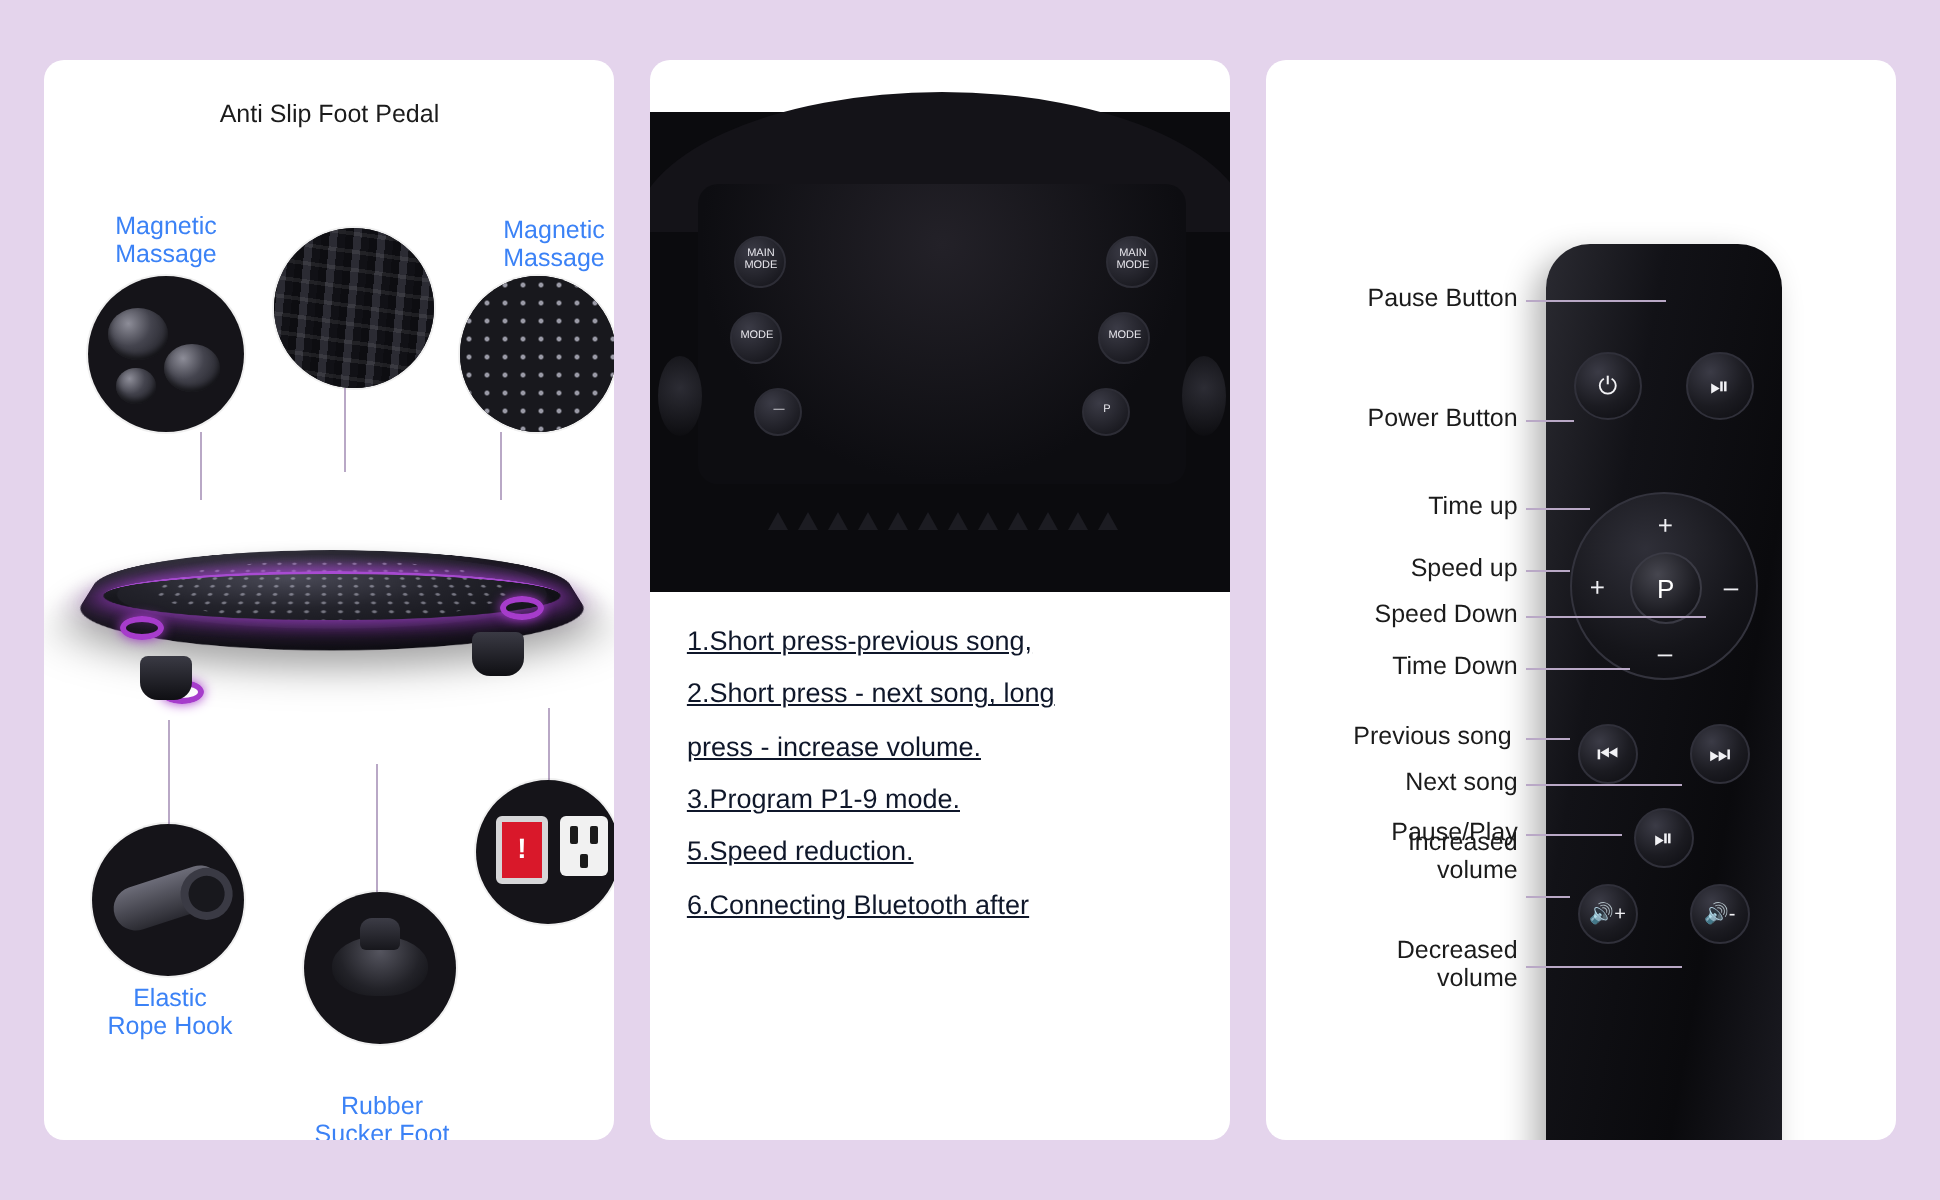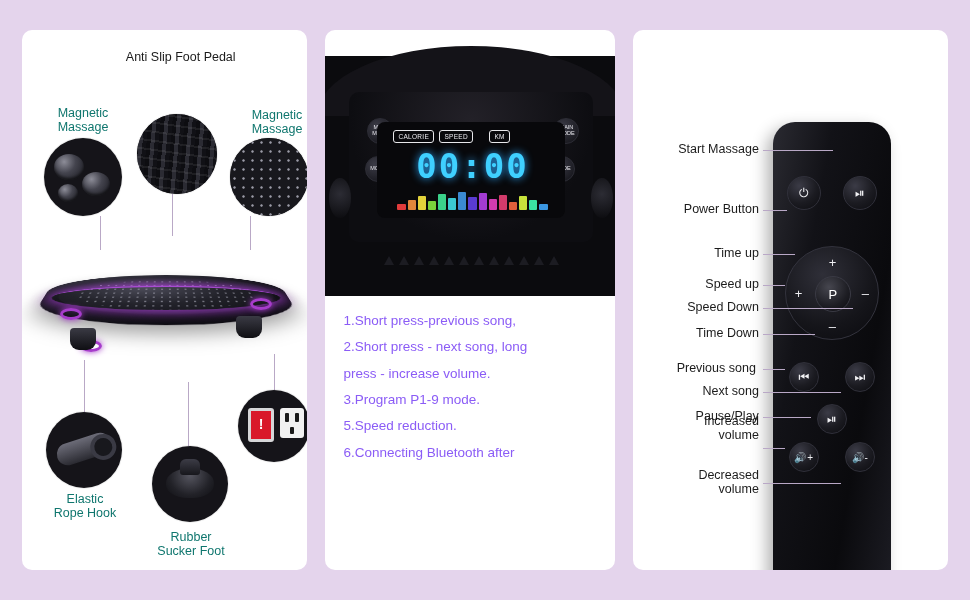--- a/index.html
+++ b/index.html
@@ -24,29 +24,29 @@
     overflow: hidden;
   }
   .panel-left { width: 288px; }
   .panel-mid  { width: 292px; }
   .panel-right{ width: 318px; }
 
   
   .lbl {
     position: absolute;
     font-size: 12.5px;
-    color: #0f766e;
+    color: #3b82f6;
     line-height: 1.15;
     text-align: center;
     white-space: pre-line;
   }
 
   
   .title-anti {
-    position:absolute; top:20px; left:16px; width:100%;
+    position:absolute; top:20px; left:0; width:100%;
     text-align:center; font-size:12.5px; color:#1b1b1b;
   }
   .circ {
     position:absolute;
     border-radius:50%;
     overflow:hidden;
     background:#151419;
     box-shadow: 0 0 0 1px rgba(0,0,0,.06);
   }
   .circ-mag1 { left:22px; top:108px; width:78px; height:78px; }
@@ -230,21 +230,21 @@
     border-right:5px solid transparent; border-bottom:9px solid #1c1c22;
   }
   .cbadge{
     position:absolute; width:15px; height:15px; border-radius:50%;
     background:#7b2ea8; color:#fff; font-size:9.5px; font-weight:bold;
     display:flex; align-items:center; justify-content:center;
   }
   .callout-line{ position:absolute; width:1px; background:#7b2ea8; }
   .steps{
     position:absolute; left:18px; top:278px; width:258px;
-    font-size:13.5px; color:#8b5cf6; line-height:1.95;
+    font-size:13.5px; color:#0f172a; line-height:1.95;text-decoration:underline;
   }
 
   
   .note{
     position:absolute; top:22px; left:0; width:100%;
     text-align:center; color:#7b2ea8; font-size:13.5px;
   }
   .remote{
     position:absolute; left:140px; top:92px; width:118px; height:470px;
     background: linear-gradient(100deg,#2a2a31 0%, #121217 30%, #0a0a0d 70%, #1c1c23 100%);
@@ -332,21 +332,21 @@
 
     <div class="circ circ-hook">
       <div class="hook-shape"></div>
     </div>
     <div class="lbl" style="left:24px; top:462px; width:78px;">Elastic
 Rope Hook</div>
 
     <div class="circ circ-rubber">
       <div class="sucker"></div>
     </div>
-    <div class="lbl" style="left:128px; top:500px; width:82px;">Rubber
+    <div class="lbl" style="left:128px; top:516px; width:82px;">Rubber
 Sucker Foot</div>
 
     <div class="circ circ-power">
       <div class="pwr-switch"></div>
       <div class="pwr-socket">
           <i></i>
           <i></i>
           <i></i>
         </div>
     </div>
@@ -376,43 +376,20 @@
       <div class="side-grip sg-r"></div>
 
       <div class="knob k-left1">MAIN MODE</div>
       <div class="knob k-left2">MODE</div>
       <div class="knob k-left3">—</div>
 
       <div class="knob k-right1">MAIN MODE</div>
       <div class="knob k-right2">MODE</div>
       <div class="knob k-right3">P</div>
 
-      <div class="disp">
-        <div class="modechip mc1">CALORIE</div>
-        <div class="modechip mc2">SPEED</div>
-        <div class="modechip mc3">KM</div>
-        <div class="digits">00:00</div>
-        <div class="eq">
-            <i style="height: 6px; background: rgb(226, 59, 59);"></i>
-            <i style="height: 10px; background: rgb(226, 134, 59);"></i>
-            <i style="height: 14px; background: rgb(226, 210, 59);"></i>
-            <i style="height: 9px; background: rgb(122, 210, 59);"></i>
-            <i style="height: 16px; background: rgb(59, 210, 138);"></i>
-            <i style="height: 12px; background: rgb(59, 200, 210);"></i>
-            <i style="height: 18px; background: rgb(59, 138, 210);"></i>
-            <i style="height: 13px; background: rgb(90, 59, 210);"></i>
-            <i style="height: 17px; background: rgb(163, 59, 210);"></i>
-            <i style="height: 11px; background: rgb(210, 59, 176);"></i>
-            <i style="height: 15px; background: rgb(210, 59, 107);"></i>
-            <i style="height: 8px; background: rgb(226, 96, 59);"></i>
-            <i style="height: 14px; background: rgb(199, 226, 59);"></i>
-            <i style="height: 10px; background: rgb(59, 226, 163);"></i>
-            <i style="height: 6px; background: rgb(59, 151, 226);"></i>
-          </div>
-      </div>
 
       <div class="vents">
         <i></i>
           <i></i>
           <i></i>
           <i></i>
           <i></i>
           <i></i>
           <i></i>
           <i></i>
@@ -451,21 +428,21 @@
 
       <div class="rbtn rmed" style="left:16px; top:240px;">⏮</div>
       <div class="rbtn rmed" style="left:72px; top:240px;">⏭</div>
 
       <div class="rbtn rmed" style="left:44px; top:282px;">⏯</div>
 
       <div class="rbtn rmed" style="left:16px; top:320px; font-size:10px;">🔊+</div>
       <div class="rbtn rmed" style="left:72px; top:320px; font-size:10px;">🔊-</div>
     </div>
 
-    <div class="rlbl" style="left:16px; top:112px; width:110px;">Start Massage</div>
+    <div class="rlbl" style="left:16px; top:112px; width:110px;">Pause Button</div>
     <div class="rline" style="left:130px; top:120px; width:70px;"></div>
 
     <div class="rlbl" style="left:6px; top:172px; width:120px;">Power Button</div>
     <div class="rline" style="left:130px; top:180px; width:24px;"></div>
 
     <div class="rlbl" style="left:26px; top:216px; width:100px;">Time up</div>
     <div class="rline" style="left:130px; top:224px; width:32px;"></div>
 
     <div class="rlbl" style="left:20px; top:247px; width:106px;">Speed up</div>
     <div class="rline" style="left:130px; top:255px; width:22px;"></div>

